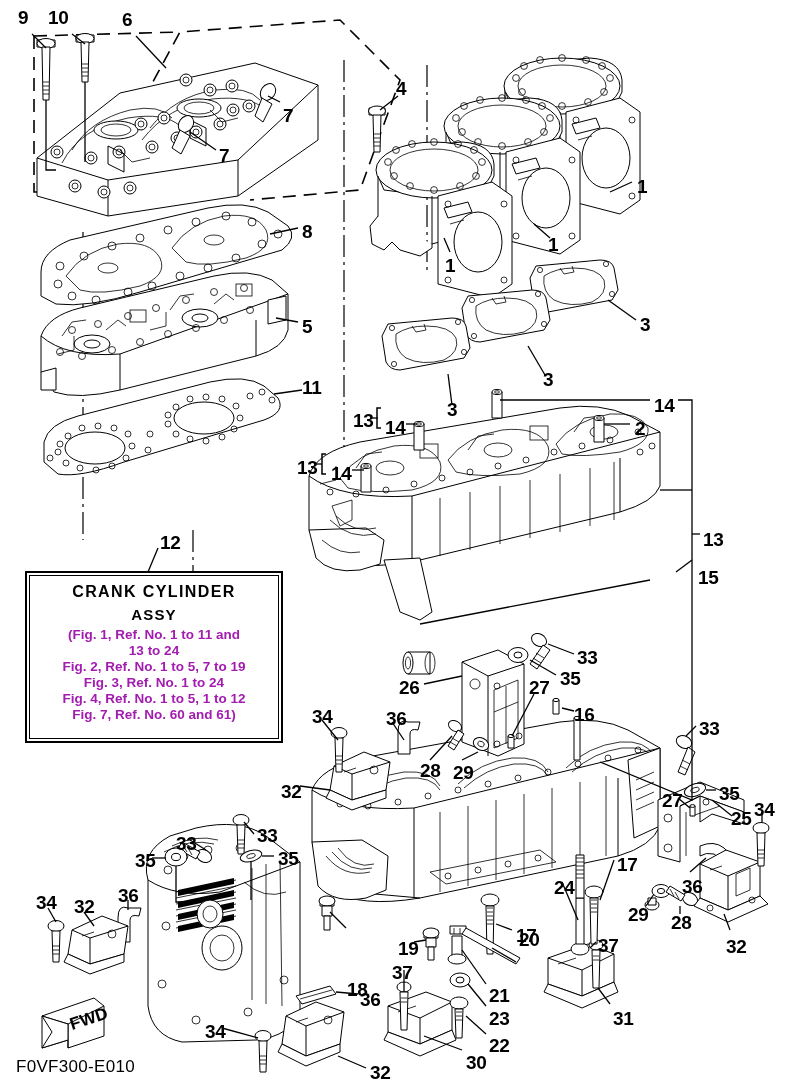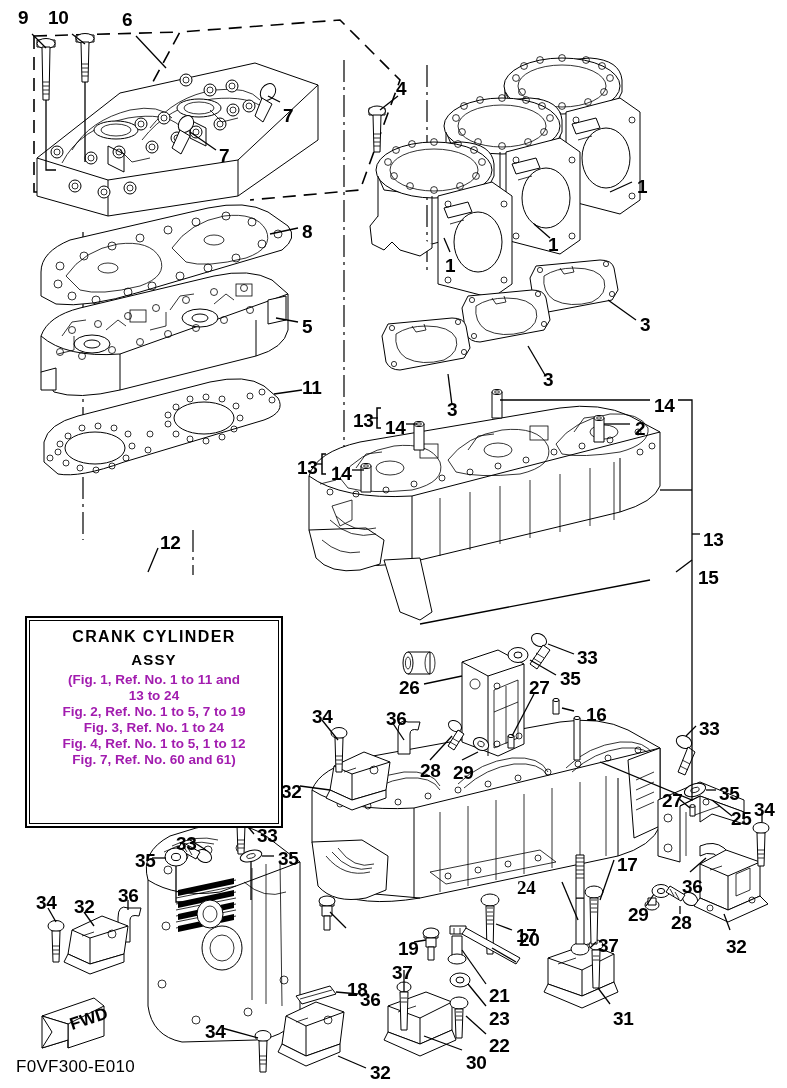--- a/index.html
+++ b/index.html
@@ -35,26 +35,25 @@
     color: #000000;
     white-space: nowrap;
     letter-spacing: -0.3px;
   }
   
   #legend {
     position: absolute;
     left: 25px;
     top: 571px;
     width: 258px;
-    height: 212px;
+    height: 172px;
     border: 2px solid #000;
     background: #ffffff;
     box-sizing: border-box;
     padding: 2px;
-    margin-top: 45px;
   }
   #legend-inner {
     border: 1px solid #000;
     width: 100%;
     height: 100%;
     box-sizing: border-box;
     display: flex;
     flex-direction: column;
     align-items: center;
     padding-top: 7px;
@@ -1186,41 +1185,41 @@
       <div class="callout" style="left: 385px; top: 418px;">14</div>
       <div class="callout" style="left: 297px; top: 458px;">13</div>
       <div class="callout" style="left: 331px; top: 464px;">14</div>
       <div class="callout" style="left: 703px; top: 530px;">13</div>
       <div class="callout" style="left: 654px; top: 568px; margin-left: 44px;">15</div>
       <div class="callout" style="left: 160px; top: 533px;">12</div>
       <div class="callout" style="left: 577px; top: 648px;">33</div>
       <div class="callout" style="left: 560px; top: 669px;">35</div>
       <div class="callout" style="left: 399px; top: 678px;">26</div>
       <div class="callout" style="left: 529px; top: 678px;">27</div>
-      <div class="callout" style="left: 586px; top: 705px;">16</div>
+      <div class="callout" style="left: 574px; top: 705px;">16</div>
       <div class="callout" style="left: 312px; top: 707px;">34</div>
       <div class="callout" style="left: 386px; top: 709px;">36</div>
       <div class="callout" style="left: 699px; top: 719px;">33</div>
       <div class="callout" style="left: 420px; top: 761px;">28</div>
       <div class="callout" style="left: 453px; top: 763px;">29</div>
       <div class="callout" style="left: 719px; top: 784px;">35</div>
       <div class="callout" style="left: 281px; top: 782px;">32</div>
       <div class="callout" style="left: 731px; top: 809px;">25</div>
       <div class="callout" style="left: 662px; top: 791px;">27</div>
       <div class="callout" style="left: 754px; top: 800px;">34</div>
       <div class="callout" style="left: 176px; top: 834px;">33</div>
       <div class="callout" style="left: 257px; top: 826px;">33</div>
       <div class="callout" style="left: 135px; top: 851px;">35</div>
       <div class="callout" style="left: 278px; top: 849px;">35</div>
       <div class="callout" style="left: 617px; top: 855px;">17</div>
       <div class="callout" style="left: 118px; top: 886px;">36</div>
       <div class="callout" style="left: 682px; top: 877px;">36</div>
       <div class="callout" style="left: 36px; top: 893px;">34</div>
       <div class="callout" style="left: 74px; top: 897px;">32</div>
-      <div class="callout" style="left: 517px; top: 878px; font-family: Liberation Serif, serif;">24</div>
+      <div class="callout" style="left: 554px; top: 878px;">24</div>
       <div class="callout" style="left: 628px; top: 905px;">29</div>
       <div class="callout" style="left: 671px; top: 913px;">28</div>
       <div class="callout" style="left: 347px; top: 980px;">18</div>
       <div class="callout" style="left: 398px; top: 939px;">19</div>
       <div class="callout" style="left: 516px; top: 926px;">17</div>
       <div class="callout" style="left: 598px; top: 936px;">37</div>
       <div class="callout" style="left: 726px; top: 937px;">32</div>
       <div class="callout" style="left: 519px; top: 930px;">20</div>
       <div class="callout" style="left: 392px; top: 963px;">37</div>
       <div class="callout" style="left: 489px; top: 986px;">21</div>

